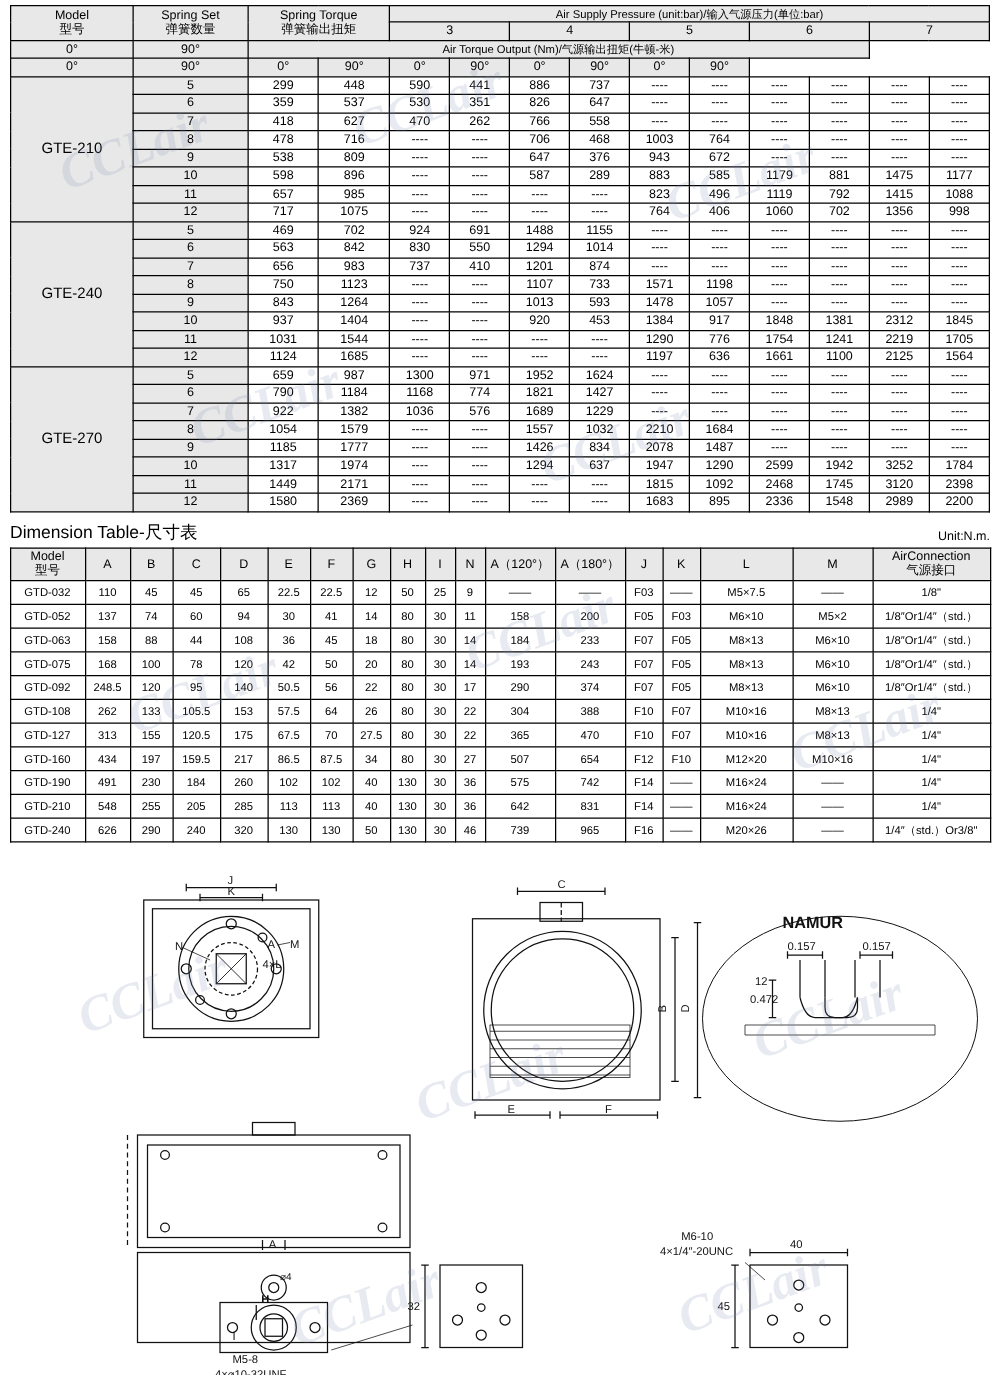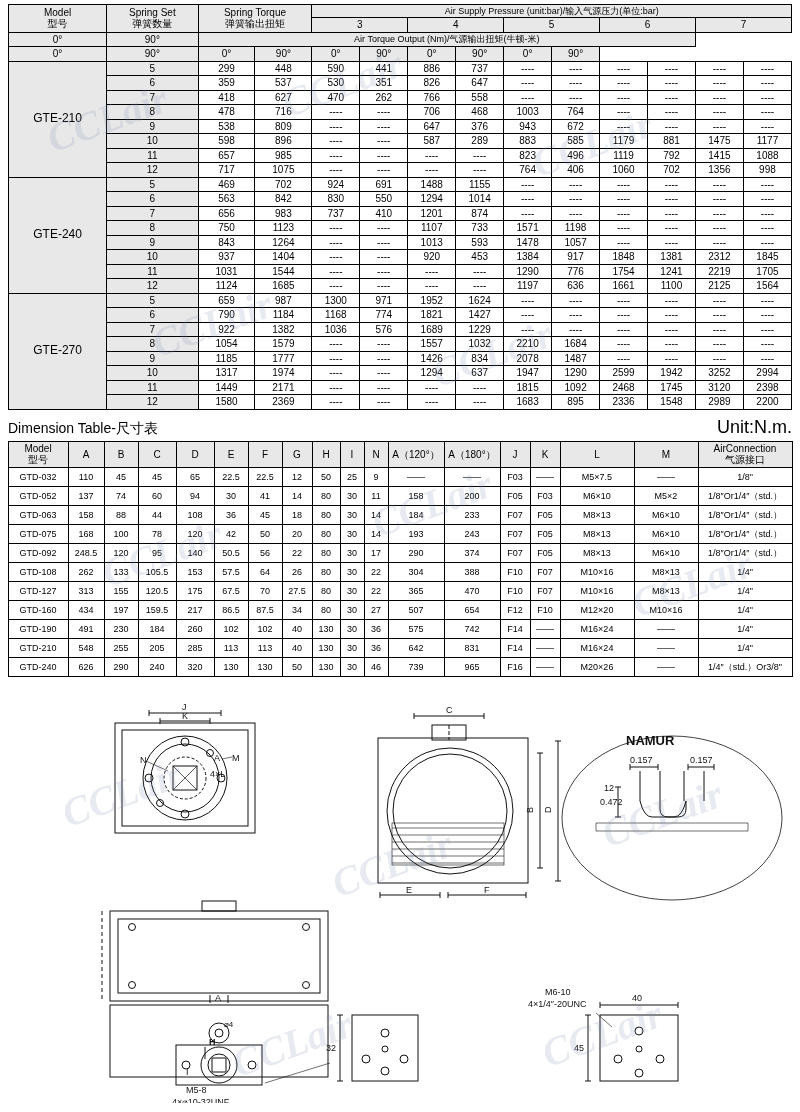--- a/index.html
+++ b/index.html
@@ -20,21 +20,21 @@
   .torque .row-lbl{background:#e8e8e8;}
   .torque .cn{font-size:10px;}
   .torque td.small{font-size:9px;}
   .grp-end td{border-bottom:1px solid #000;}
   
   .dimtitle{
     display:flex;justify-content:space-between;align-items:flex-end;
     width:784px;margin:7px auto 3px auto;
   }
   .dimtitle .t{font-size:14px;}
-  .dimtitle .u{font-size:18px;}
+  .dimtitle .u{font-size:10px;}
   
   .dim{width:784px;margin:0 auto;table-layout:fixed;}
   .dim td{
     border:1px solid #000;text-align:center;vertical-align:middle;
     font-size:9px;line-height:1.15;padding:1px 0;height:16px;
   }
   .dim thead td{background:#e8e8e8;height:22px;font-size:10px;}
   .dim .modcol{font-size:9px;}
   .dim .ac{font-size:9px;}
   
@@ -435,21 +435,21 @@
         <td>1974</td>
         <td>----</td>
         <td>----</td>
         <td>1294</td>
         <td>637</td>
         <td>1947</td>
         <td>1290</td>
         <td>2599</td>
         <td>1942</td>
         <td>3252</td>
-        <td>2994</td>
+        <td>1784</td>
       </tr>
       <tr>
         <td class="row-lbl">11</td>
         <td>1449</td>
         <td>2171</td>
         <td>----</td>
         <td>----</td>
         <td>----</td>
         <td>----</td>
         <td>1815</td>

